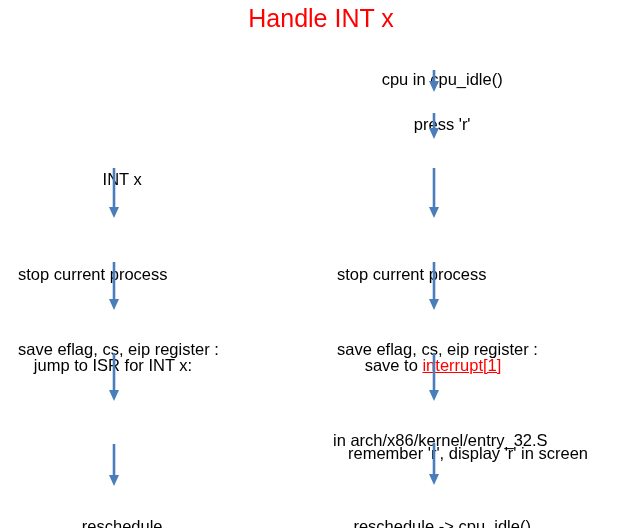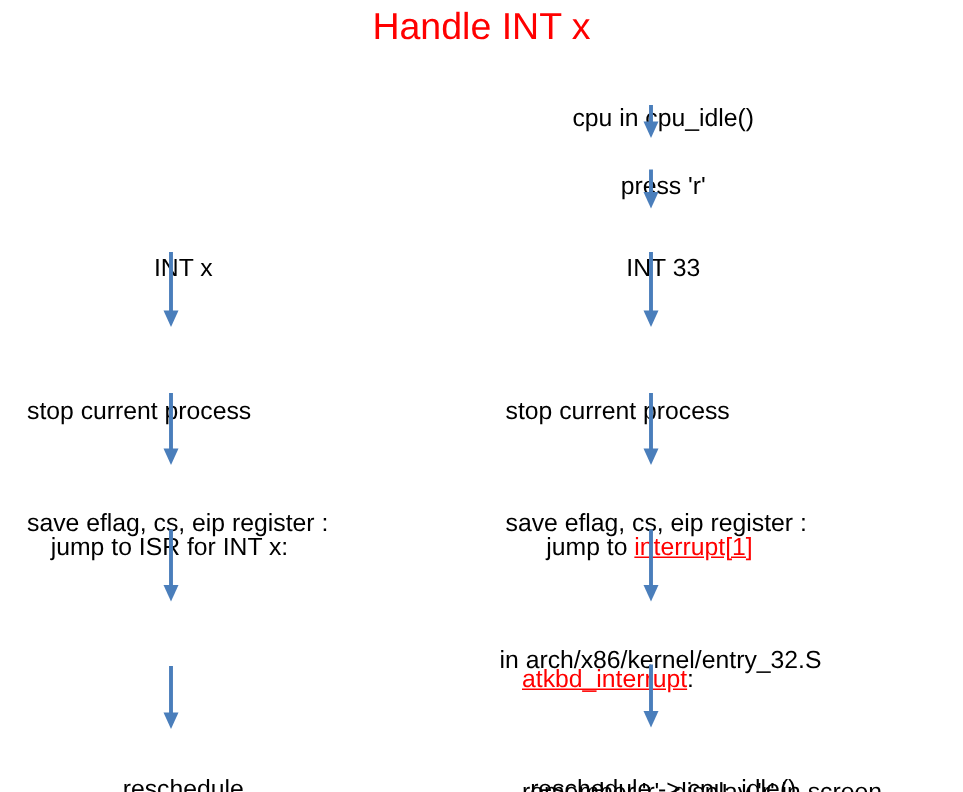--- a/index.html
+++ b/index.html
@@ -131,23 +131,20 @@
     <span>press 'r'</span>
   </div>
 
   <div class="arrow" style="left:426px; top:113px;">
     <svg width="16" height="26" viewBox="0 0 16 26">
       <line x1="8" y1="0" x2="8" y2="18" stroke="#4a7ebb" stroke-width="2.6"></line>
       <polygon points="8,26 3,15 13,15" fill="#4a7ebb"></polygon>
     </svg>
   </div>
 
-  <div class="node center" style="left:333px; top:142px; width:200px;">
-    <span>INT 33</span>
-  </div>
 
   <div class="arrow" style="left:426px; top:168px;">
     <svg width="16" height="50" viewBox="0 0 16 50">
       <line x1="8" y1="0" x2="8" y2="42" stroke="#4a7ebb" stroke-width="2.6"></line>
       <polygon points="8,50 3,39 13,39" fill="#4a7ebb"></polygon>
     </svg>
   </div>
 
   <div class="node left" style="left:337px; top:212px; width:300px;">
     <div>stop current process</div>
@@ -155,33 +152,32 @@
   </div>
 
   <div class="arrow" style="left:426px; top:262px;">
     <svg width="16" height="48" viewBox="0 0 16 48">
       <line x1="8" y1="0" x2="8" y2="40" stroke="#4a7ebb" stroke-width="2.6"></line>
       <polygon points="8,48 3,37 13,37" fill="#4a7ebb"></polygon>
     </svg>
   </div>
 
   <div class="node center" style="left:333px; top:303px; width:200px;">
-    <div><span>jump to </span><span class="red">interrupt[1]</span></div>
+    <div><span>save to </span><span class="red">interrupt[1]</span></div>
     <div>in arch/x86/kernel/entry_32.S</div>
   </div>
 
   <div class="arrow" style="left:426px; top:353px;">
     <svg width="16" height="48" viewBox="0 0 16 48">
       <line x1="8" y1="0" x2="8" y2="40" stroke="#4a7ebb" stroke-width="2.6"></line>
       <polygon points="8,48 3,37 13,37" fill="#4a7ebb"></polygon>
     </svg>
   </div>
 
   <div class="node left" style="left:348px; top:391px; width:290px;">
-    <div><span class="red">atkbd_interrupt</span><span>:</span></div>
     <div>remember 'r', display 'r' in screen</div>
   </div>
 
   <div class="arrow" style="left:426px; top:443px;">
     <svg width="16" height="42" viewBox="0 0 16 42">
       <line x1="8" y1="0" x2="8" y2="34" stroke="#4a7ebb" stroke-width="2.6"></line>
       <polygon points="8,42 3,31 13,31" fill="#4a7ebb"></polygon>
     </svg>
   </div>
 

